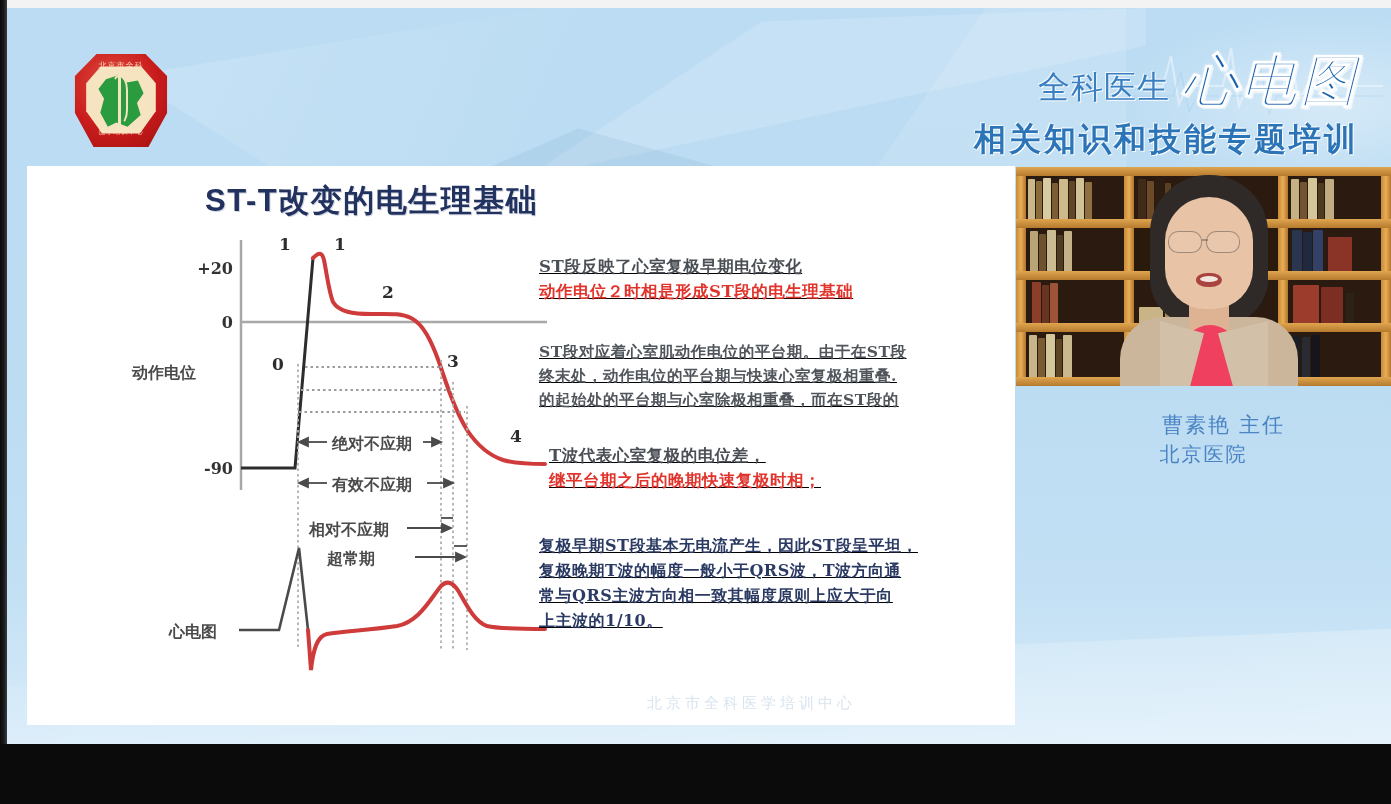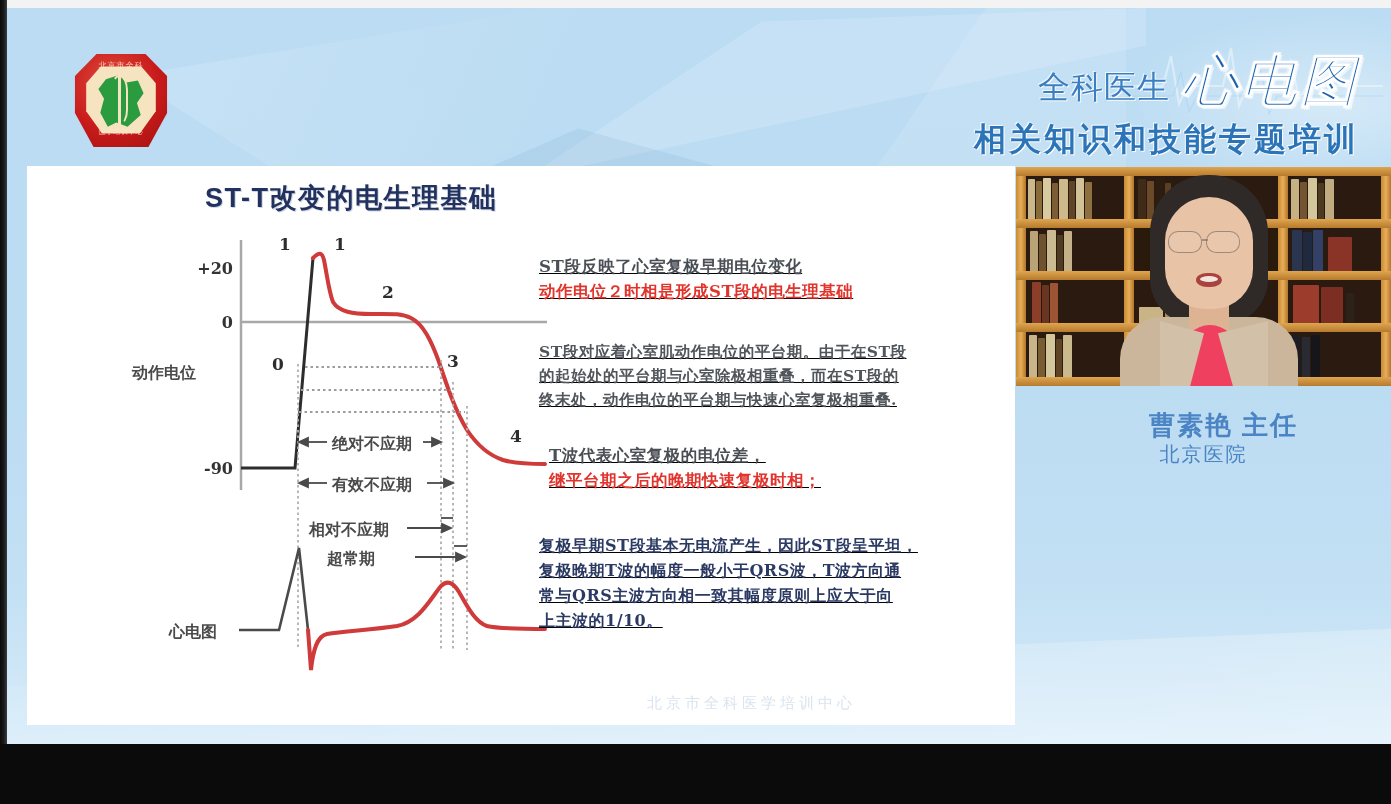--- a/index.html
+++ b/index.html
@@ -146,21 +146,21 @@
 
   
   .slide {
     position: absolute; left: 27px; top: 166px; width: 988px; height: 559px;
     background: #ffffff;
     z-index: 6;
     overflow: hidden;
   }
   .slide-title {
     position: absolute; left: 178px; top: 14px;
-    font-size: 27px; font-weight: bold; color: #22325e;
+    font-size: 31px; font-weight: bold; color: #22325e;
     letter-spacing: 1.5px;
     text-shadow: 1px 1px 0 rgba(150,160,190,.45);
   }
 
   
   .diagram { position: absolute; left: 0; top: 64px; width: 520px; height: 495px; }
 
   
   .textcol { position: absolute; left: 512px; top: 88px; width: 466px; text-decoration: underline; }
   .tline {
@@ -246,22 +246,22 @@
   .lapel-r {
     position: absolute; left: 84px; top: 146px; width: 50px; height: 76px;
     background: #d3c0a8; clip-path: polygon(0 16%, 100% 0, 100% 100%, 36% 100%);
   }
 
   .speaker {
     position: absolute; left: 1016px; top: 410px; width: 375px;
     text-align: center; z-index: 8;
   }
   .sp-name {
-    font-size: 26px; color: #4b84c4; letter-spacing: 2px; line-height: 30px;
-    font-weight: 700;
+    font-size: 21px; color: #4b84c4; letter-spacing: 2px; line-height: 30px;
+    font-weight: 400;
     padding-left: 40px;
   }
   .sp-org {
     font-size: 20px; color: #4b84c4; letter-spacing: 2px; line-height: 29px;
   }
 </style>
 </head>
 <body>
 
 <div id="root">
@@ -397,22 +397,22 @@
 
     <div class="textcol">
 
       <div class="blk-1">
         <div class="tline t-dark">ST段反映了心室复极早期电位变化</div>
         <div class="tline t-red">动作电位２时相是形成ST段的电生理基础</div>
       </div>
 
       <div class="blk-2">
         <div class="tline">ST段对应着心室肌动作电位的平台期。由于在ST段</div>
+        <div class="tline">终末处，动作电位的平台期与快速心室复极相重叠.</div>
         <div class="tline">的起始处的平台期与心室除极相重叠，而在ST段的</div>
-        <div class="tline">终末处，动作电位的平台期与快速心室复极相重叠.</div>
       </div>
 
       <div class="blk-3">
         <div class="tline t-dark">T波代表心室复极的电位差，</div>
         <div class="tline t-red">继平台期之后的晚期快速复极时相；</div>
       </div>
 
       <div class="blk-4">
         <div class="tline t-navy">复极早期ST段基本无电流产生，因此ST段呈平坦，</div>
         <div class="tline t-navy">复极晚期T波的幅度一般小于QRS波，T波方向通</div>

